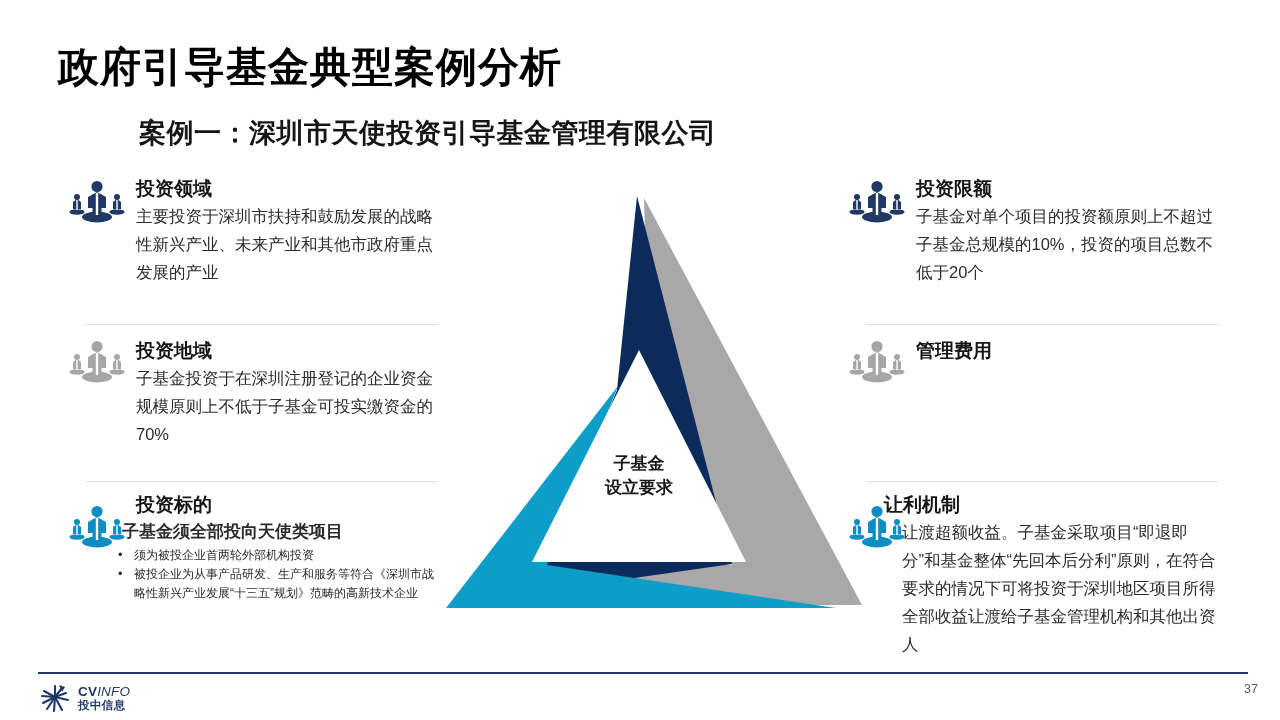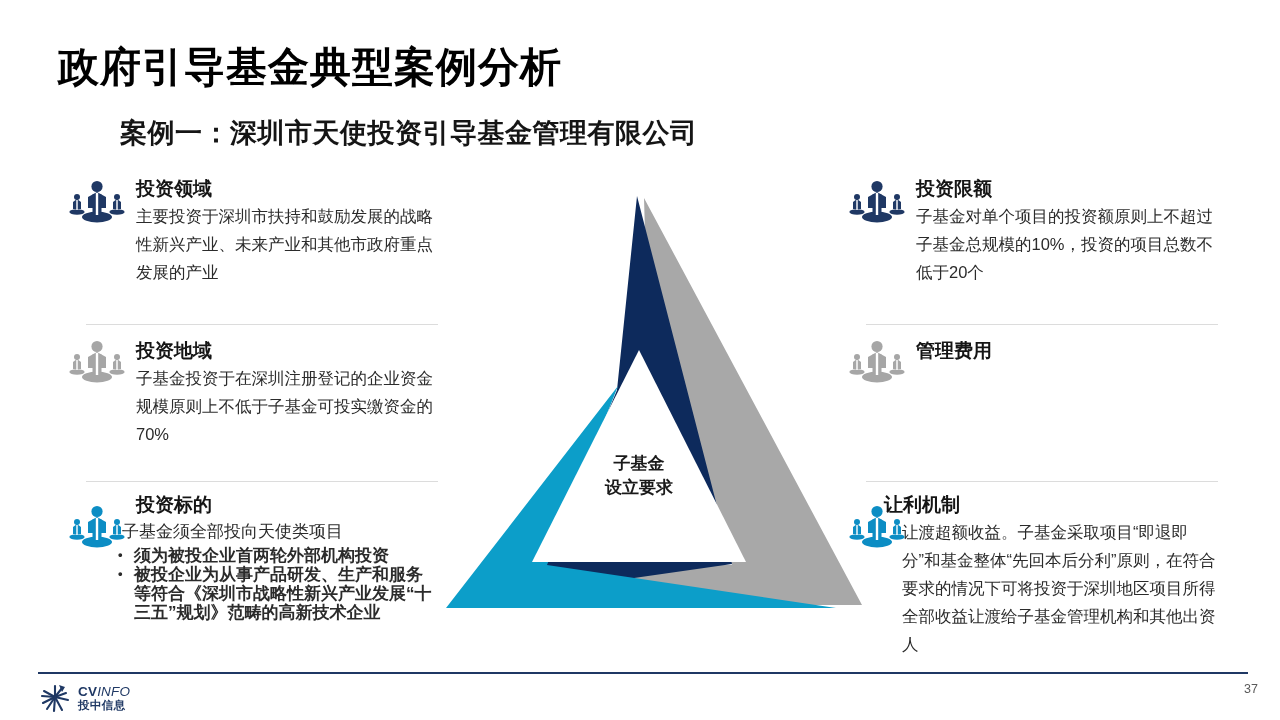--- a/index.html
+++ b/index.html
@@ -20,21 +20,21 @@
     position: absolute;
     left: 58px; top: 40px;
     font-size: 41px;
     font-weight: bold;
     color: #000000;
     letter-spacing: 1px;
     white-space: nowrap;
   }
   #sub-title {
     position: absolute;
-    left: 120px; top: 115px;
+    left: 139px; top: 115px;
     font-size: 27px;
     font-weight: bold;
     color: #151515;
     letter-spacing: 0.5px;
     white-space: nowrap;
   }
 
   
   #triangle-graphic {
     position: absolute;
@@ -76,34 +76,34 @@
     color: #2b2b2b;
     margin-left: 68px;
     line-height: 28px;
   }
   .block-body.wide { margin-left: 54px; }
   .block-lead {
     font-size: 17px;
     color: #2b2b2b;
     margin-left: 54px;
     line-height: 28px;
+    font-weight: bold;
   }
   ul.bullets {
     list-style: none;
     margin: 0 0 0 44px;
     padding: 0;
   }
   ul.bullets li {
     position: relative;
-    font-size: 17px;
+    font-size: 12px;
     color: #2b2b2b;
     line-height: 19px;
     padding-left: 22px;
     margin-bottom: 0px;
-    font-weight: bold;
   }
   ul.bullets li:before {
     content: "•";
     position: absolute;
     left: 6px; top: -1px;
     font-size: 13px;
     color: #2b2b2b;
   }
 
   

